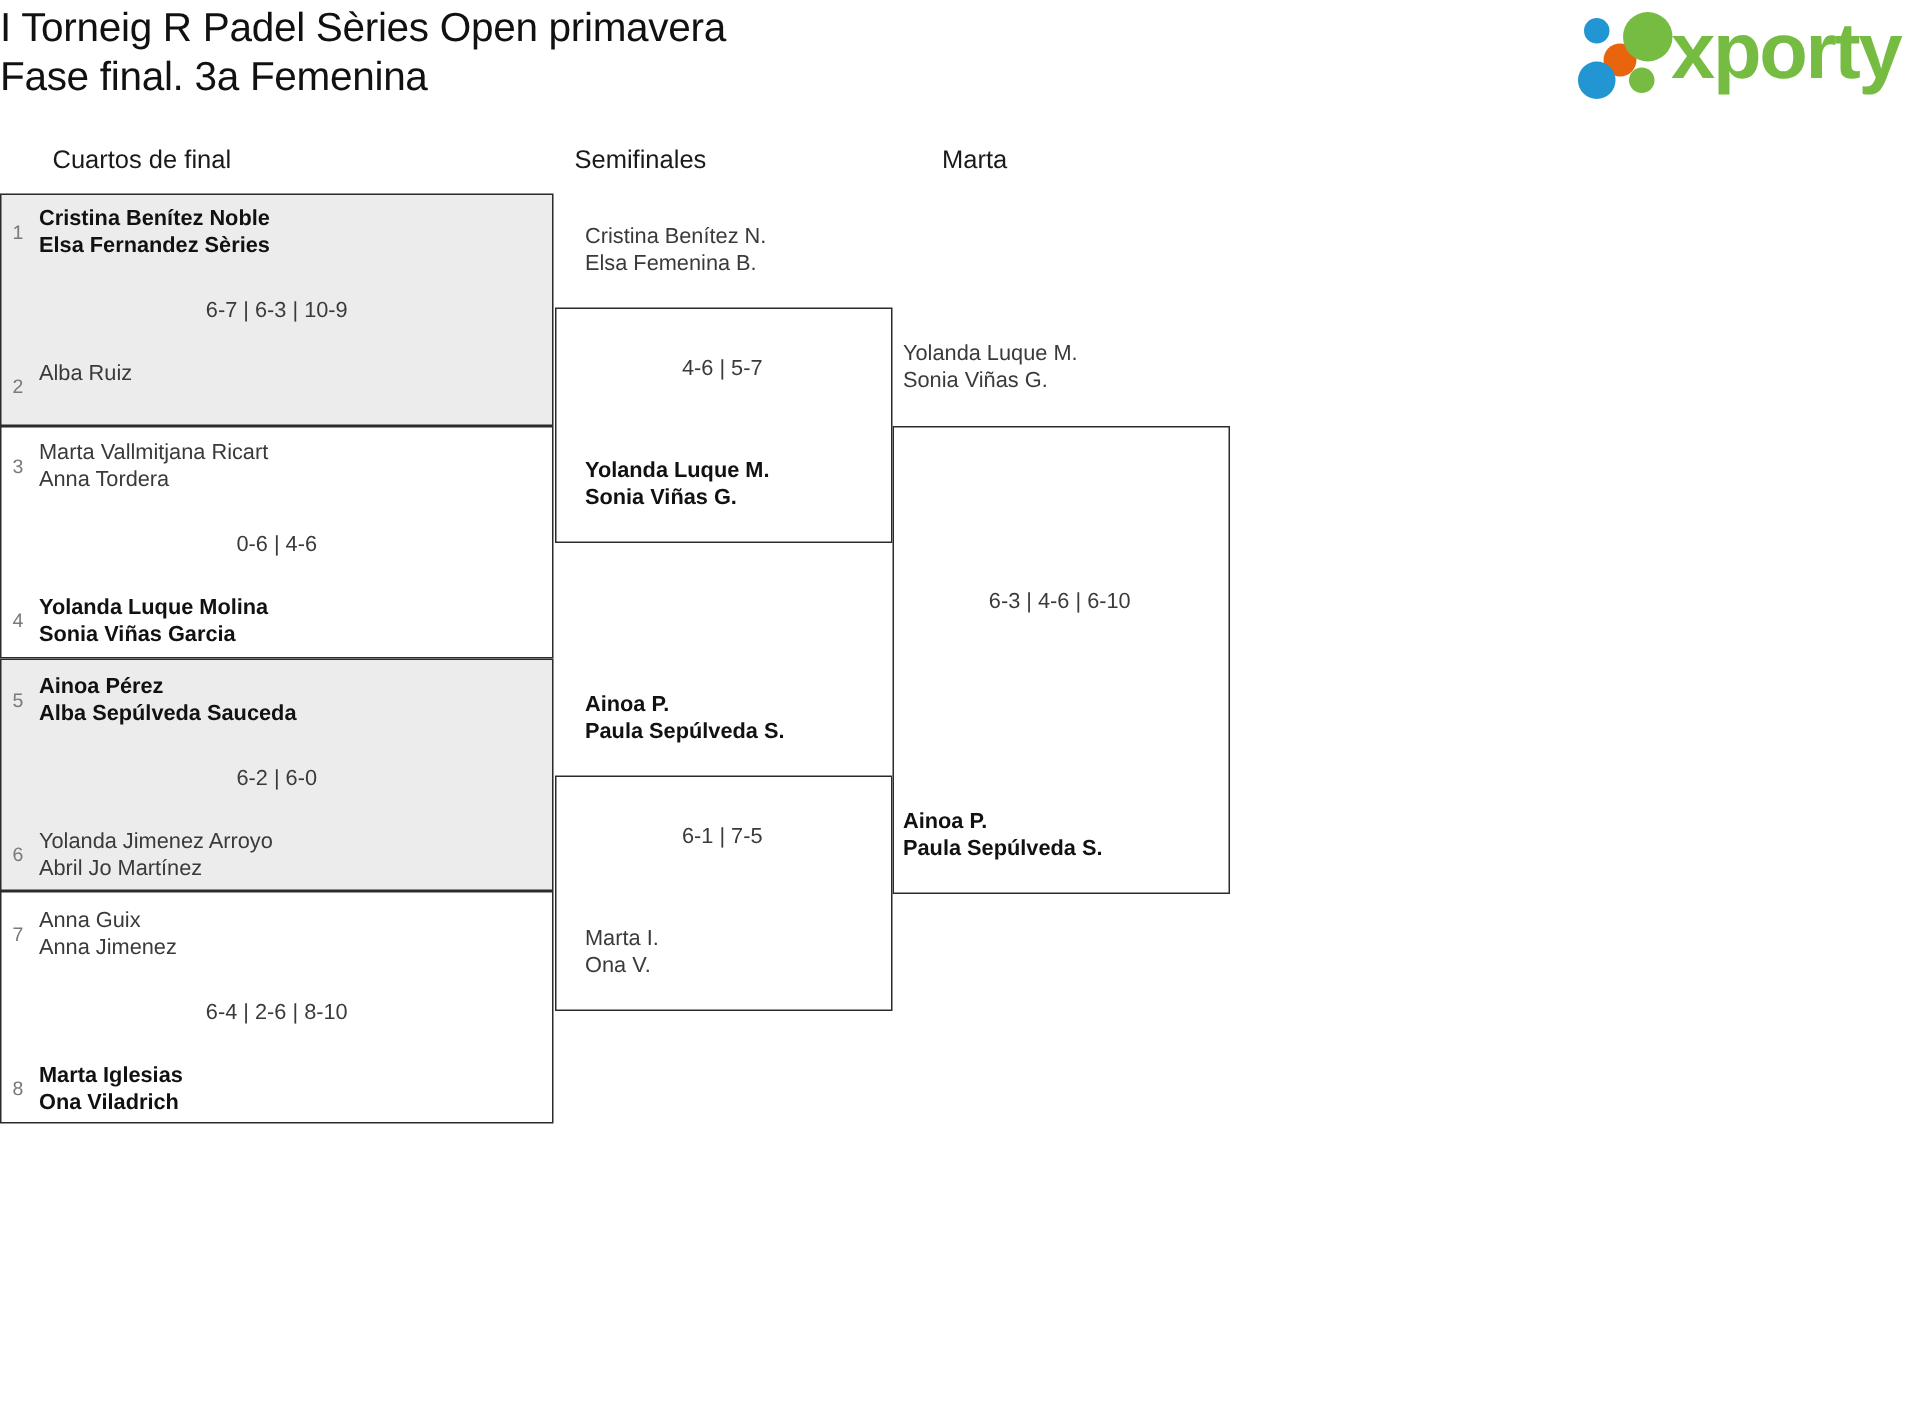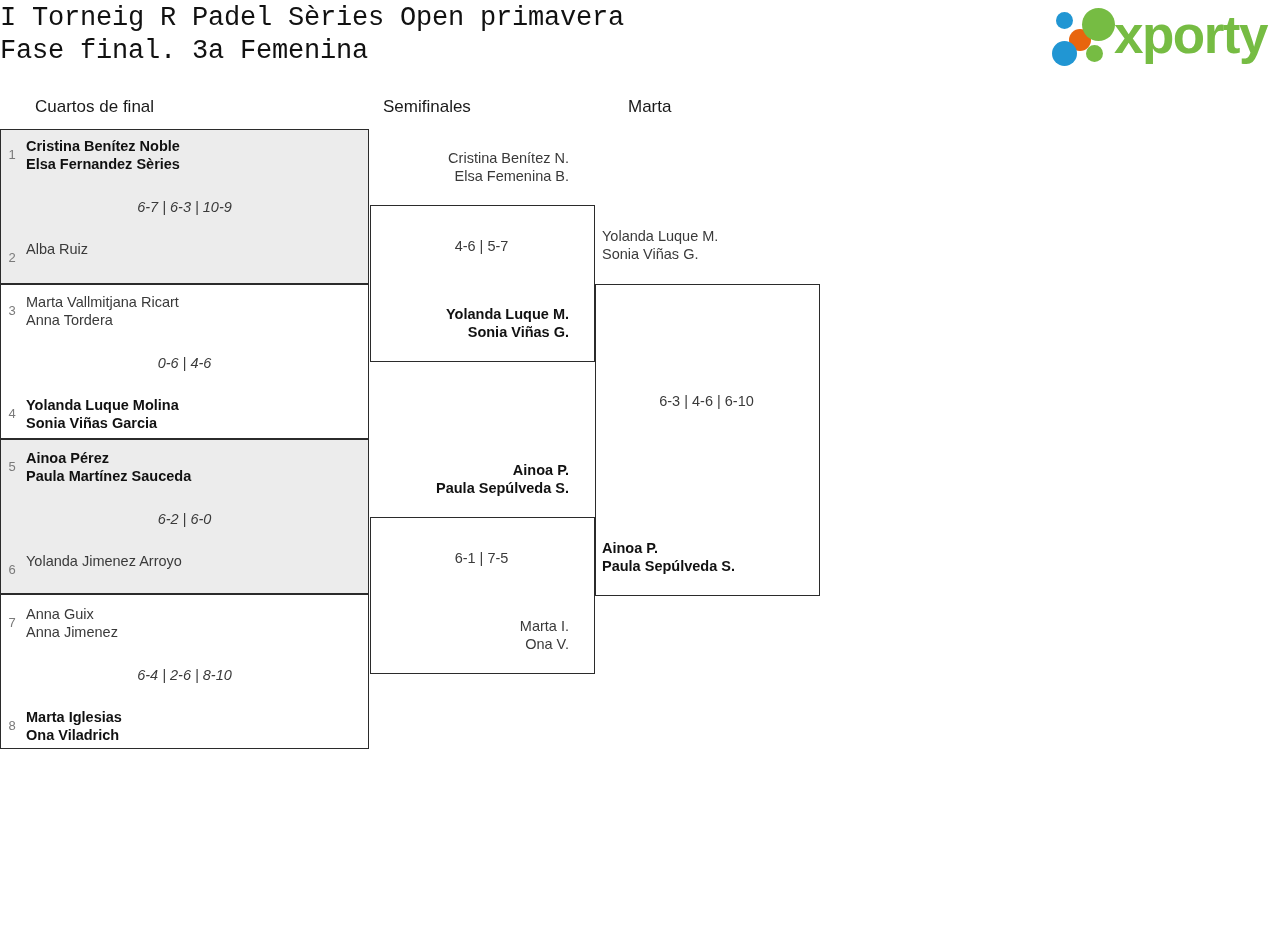--- a/index.html
+++ b/index.html
@@ -25,21 +25,20 @@
     width: 900px;
     font-size: 27px;
     line-height: 33px;
     font-weight: 400;
     color: #111111;
     letter-spacing: -0.2px;
   }
   #header-title .title-line {
     display: block;
     white-space: pre;
-    font-family: Liberation Mono, monospace;
   }
 
   
   #brand-logo {
     position: absolute;
     left: 1052px;
     top: 6px;
     width: 224px;
     height: 62px;
   }
@@ -158,26 +157,26 @@
 
   
   .score {
     position: absolute;
     font-size: 14.5px;
     line-height: 18px;
     color: #3a3a3a;
     text-align: center;
     white-space: nowrap;
   }
-  .qf-score { left: 26px; width: 317px; font-style: italic; }
+  .qf-score { left: 26px; width: 317px; }
   .sf-score { left: 370px; width: 223px; }
   #final-score { left: 595px; width: 223px; top: 392px; }
 
   
-  .sf-team { left: 354px; width: 215px; text-align: right; }
+  .sf-team { left: 390px; width: 215px; }
   .f-team  { left: 602px; width: 215px; }
 </style>
 </head>
 <body>
 
 <div id="header-title">
   <span class="title-line">I Torneig R Padel Sèries Open primavera</span>
   <span class="title-line">Fase final. 3a Femenina</span>
 </div>
 
@@ -227,26 +226,27 @@
   <div class="score qf-score" style="top:354px">0-6 | 4-6</div>
   <div class="seed qf-seed" style="top:405px">4</div>
   <div class="team qf-team winner" style="top:396px">
     <span class="team-line">Yolanda Luque Molina</span>
     <span class="team-line">Sonia Viñas Garcia</span>
   </div>
 
   <div class="seed qf-seed" style="top:458px">5</div>
   <div class="team qf-team winner" style="top:449px">
     <span class="team-line">Ainoa Pérez</span>
-    <span class="team-line">Paula Martínez Sauceda</span>
+    <span class="team-line">Alba Sepúlveda Sauceda</span>
   </div>
   <div class="score qf-score" style="top:510px">6-2 | 6-0</div>
   <div class="seed qf-seed" style="top:561px">6</div>
   <div class="team qf-team" style="top:552px">
     <span class="team-line">Yolanda Jimenez Arroyo</span>
+    <span class="team-line">Abril Jo Martínez</span>
   </div>
 
   <div class="seed qf-seed" style="top:614px">7</div>
   <div class="team qf-team" style="top:605px">
     <span class="team-line">Anna Guix</span>
     <span class="team-line">Anna Jimenez</span>
   </div>
   <div class="score qf-score" style="top:666px">6-4 | 2-6 | 8-10</div>
   <div class="seed qf-seed" style="top:717px">8</div>
   <div class="team qf-team winner" style="top:708px">

